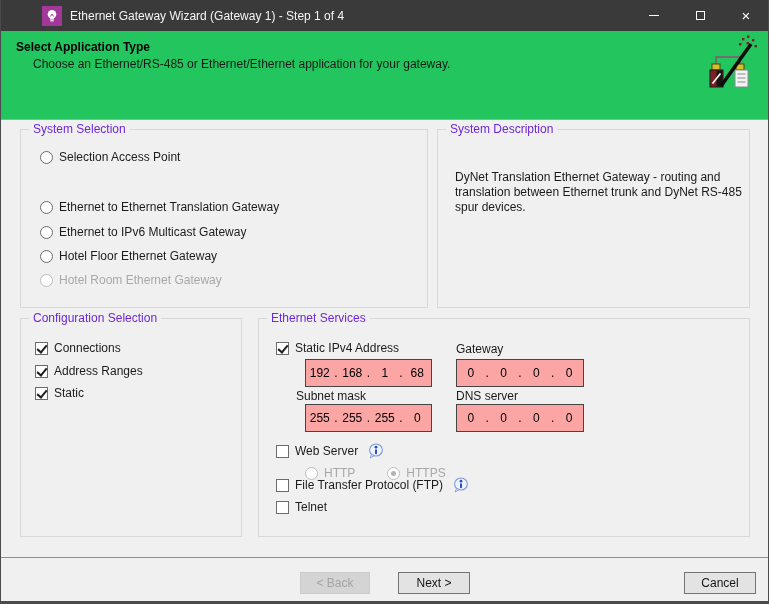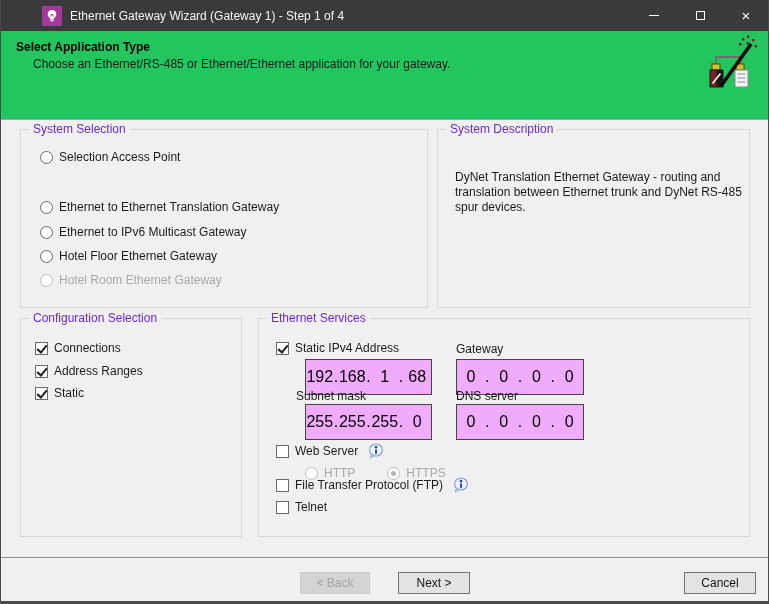--- a/index.html
+++ b/index.html
@@ -52,22 +52,22 @@
     border-radius:50%; background:#1a1a1a; }
   .radio.dis { border-color:#bdbdbd; }
   .radio.dis.sel::after { background:#b3b3b3; }
 
   .cb { width:13px; height:13px; border:1px solid #6b6b6b; background:#fff; position:relative; flex:0 0 auto; }
   .cb.ck::after { content:""; position:absolute; left:3px; top:0px; width:4px; height:8px;
     border:solid #1f1f1f; border-width:0 2px 2px 0; transform:rotate(40deg); }
 
   .field-label { position:absolute; font-size:12px; color:#1a1a1a; white-space:nowrap; }
 
-  .ipfield { position:absolute; height:36px; background:#f0abfc; border:1px solid #454545;
-    display:flex; align-items:center; font-size:16px; color:#000; }
+  .ipfield { position:absolute; height:28px; background:#fca5a5; border:1px solid #454545;
+    display:flex; align-items:center; font-size:12px; color:#000; }
   .ipfield .oct { flex:1; text-align:center; }
   .ipfield .dotsep { width:5px; text-align:center; }
 
   .info-icon { width:16px; height:16px; margin-left:4px; flex:0 0 auto; }
 
   
   .footer { position:absolute; left:0; right:0; top:557px; height:44px; background:#f0f0f0;
     border-top:1px solid #8f8f8f; }
   .btn { position:absolute; top:14px; height:22px; background:#e3e3e3; border:1px solid #747474;
     font-size:12px; color:#151515; display:flex; align-items:center; justify-content:center;

